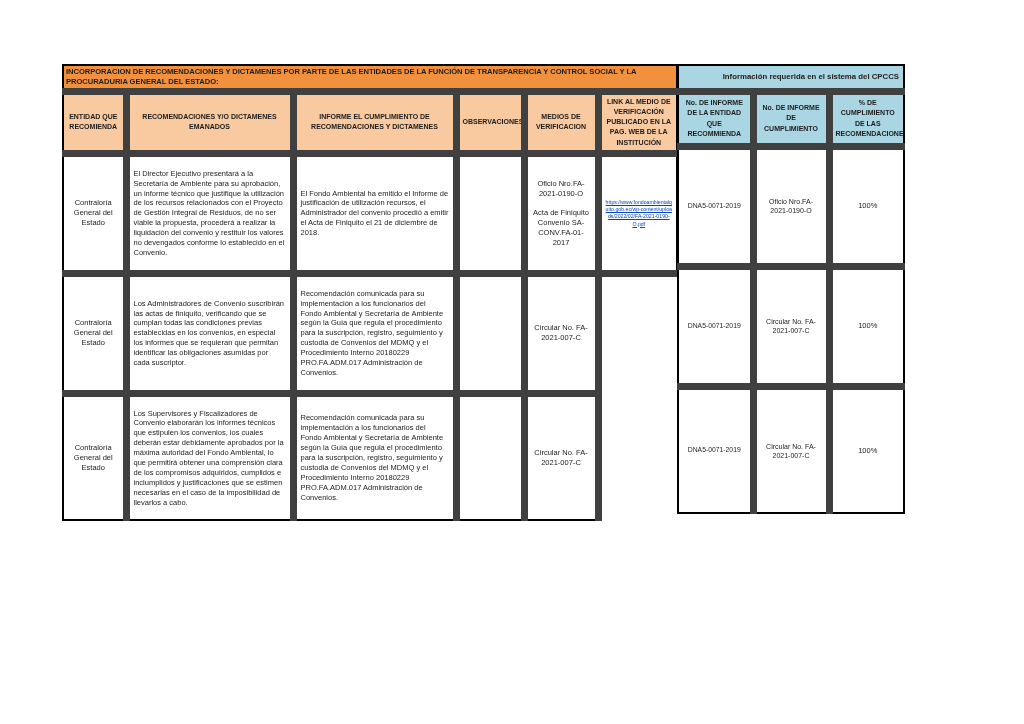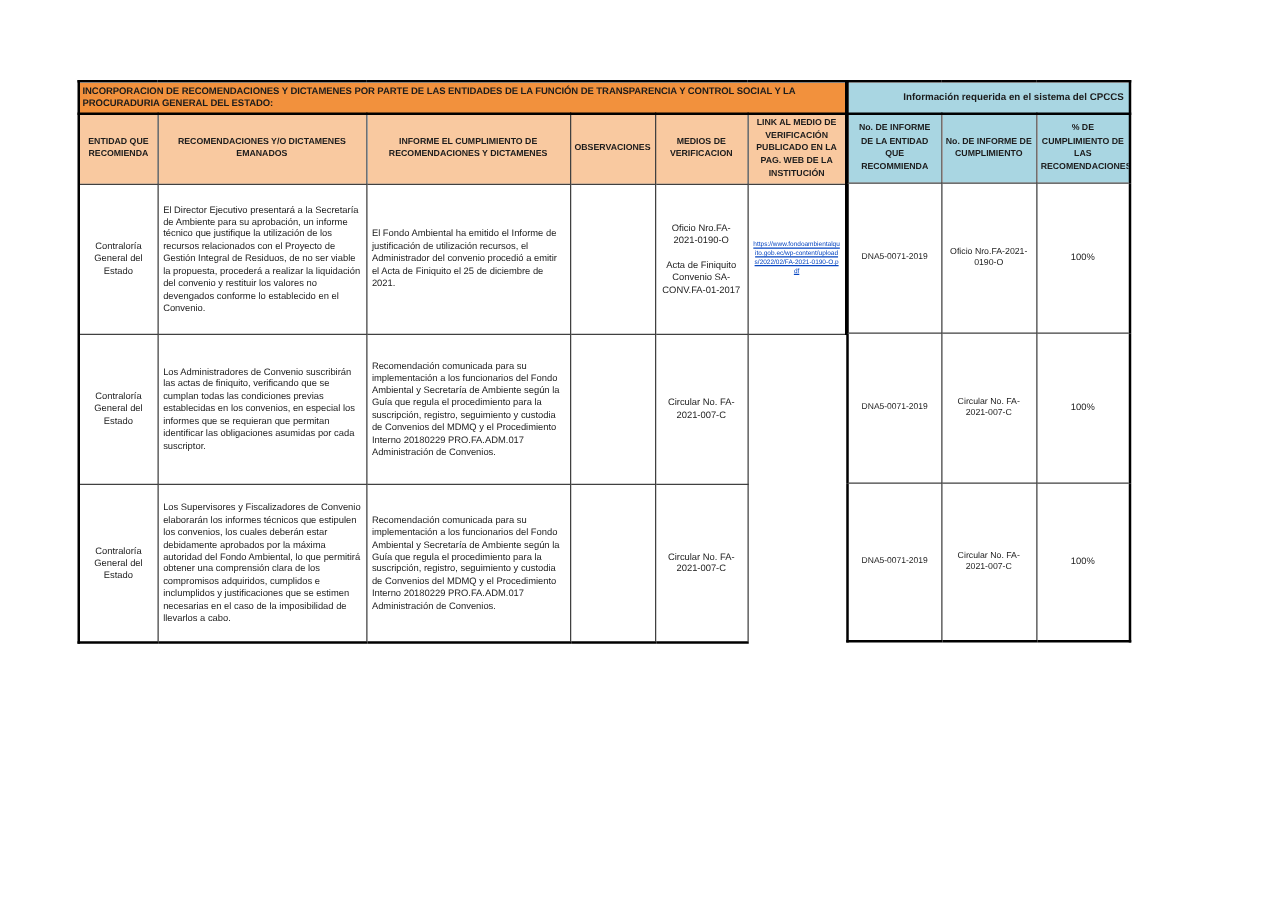--- a/index.html
+++ b/index.html
@@ -1,21 +1,21 @@
 <!DOCTYPE html>
 <html><head>
 <meta charset="utf-8">
 <style>
   html,body{margin:0;padding:0;background:#ffffff;}
   .page{position:relative;width:1024px;height:724px;background:#ffffff;overflow:hidden;
         font-family:"Liberation Sans",sans-serif;}
   table{border-collapse:collapse;table-layout:fixed;position:absolute;}
   #tbl-left{left:62px;top:64px;width:614px;}
   #tbl-right{left:677px;top:64px;width:226px;}
-  td{border:1px solid #404040;color:#1c1c1c;vertical-align:middle;padding:2px 4px;
+  td{border:7px solid #404040;color:#1c1c1c;vertical-align:middle;padding:2px 4px;
      font-size:7.5px;line-height:1.32;background:#ffffff;overflow:hidden;}
   tr.r-title{height:26px;}
   tr.r-head{height:55px;}
   tr.r1{height:120px;}
   tr.r2{height:120px;}
   tr.r3{height:127px;}
   .title-cell{background:#F2913D;font-weight:bold;font-size:7.6px;padding:1px 2px;
               text-align:left;letter-spacing:-0.05px;}
   .info-title{background:#A9D6E2;font-weight:bold;font-size:7.8px;text-align:right;}
   .th{background:#F9C9A0;font-weight:bold;text-align:center;font-size:7px;padding:2px 3px;line-height:1.45;}
@@ -52,21 +52,21 @@
       <td class="th bl">ENTIDAD QUE RECOMIENDA</td>
       <td class="th">RECOMENDACIONES Y/O DICTAMENES EMANADOS</td>
       <td class="th">INFORME EL CUMPLIMIENTO DE RECOMENDACIONES Y DICTAMENES</td>
       <td class="th">OBSERVACIONES</td>
       <td class="th">MEDIOS DE VERIFICACION</td>
       <td class="th br">LINK AL MEDIO DE VERIFICACIÓN PUBLICADO EN LA PAG. WEB DE LA INSTITUCIÓN</td>
     </tr>
     <tr class="r1">
       <td class="c bl">Contraloría General del Estado</td>
       <td>El Director Ejecutivo presentará a la Secretaría de Ambiente para su aprobación, un informe técnico que justifique la utilización de los recursos relacionados con el Proyecto de Gestión Integral de Residuos, de no ser viable la propuesta, procederá a realizar la liquidación del convenio y restituir los valores no devengados conforme lo establecido en el Convenio.</td>
-      <td>El Fondo Ambiental ha emitido el Informe de justificación de utilización recursos, el Administrador del convenio procedió a emitir el Acta de Finiquito el 25 de diciembre de 2021.</td>
+      <td>El Fondo Ambiental ha emitido el Informe de justificación de utilización recursos, el Administrador del convenio procedió a emitir el Acta de Finiquito el 21 de diciembre de 2018.</td>
       <td class="c"></td>
       <td class="c pre">Oficio Nro.FA-2021-0190-O
 
 Acta de Finiquito Convenio SA-CONV.FA-01-2017</td>
       <td class="c br">
         <a class="link">https://www.fondoambientalquito.gob.ec/wp-content/uploads/2022/02/FA-2021-0190-O.pdf</a>
       </td>
     </tr>
     <tr class="r2">
       <td class="c bl">Contraloría General del Estado</td>

